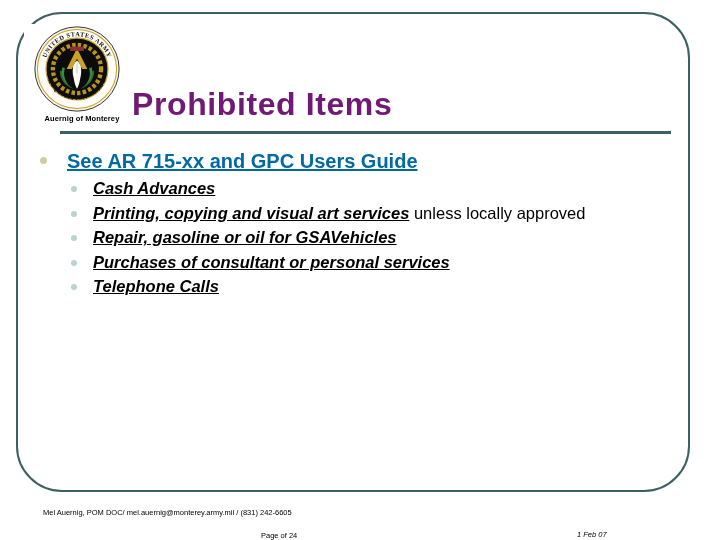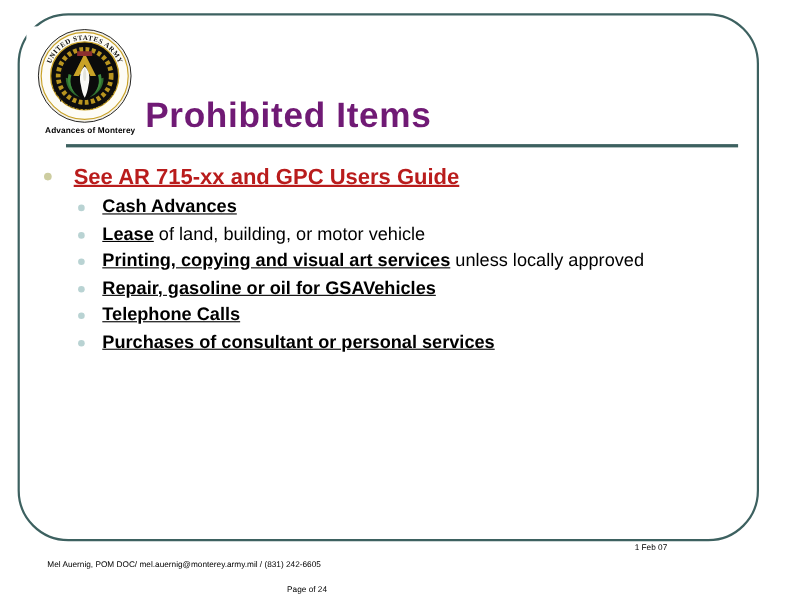--- a/index.html
+++ b/index.html
@@ -103,21 +103,21 @@
     left: 4px;
     top: 9px;
     width: 7px;
     height: 7px;
     border-radius: 50%;
     background: #cdcda0;
   }
   .lvl1 .lvl1-text {
     font-size: 20px;
     font-weight: bold;
-    color: #b91c1c;
+    color: #0369a1;
     text-decoration: underline;
     line-height: 26px;
   }
 
   .sublist {
     margin-top: 3px;
     padding-left: 32px;
   }
   .lvl2 {
     position: relative;
@@ -135,35 +135,36 @@
   }
   .lvl2 .lvl2-text {
     font-size: 16.5px;
     color: #000000;
     line-height: 23.5px;
     display: block;
   }
   .em {
     font-weight: bold;
     text-decoration: underline;
+    font-style: italic;
   }
   .plain {
     font-weight: normal;
     text-decoration: none;
   }
   .footer-text {
     position: absolute;
     font-size: 7.5px;
     color: #000000;
     white-space: nowrap;
     font-weight: normal;
   }
   #footer-left { left: 31px; top: 508px; margin-left: 12px; }
   #footer-page { left: 261px; top: 531px; }
-  #footer-date { left: 577px; top: 493px; }
+  #footer-date { left: 577px; top: 530px; font-style: italic; }
 </style>
 </head>
 <body>
 
 <div id="slide">
 
   <div id="frame"></div>
   <div class="frame-mask" id="mask-logo"></div>
 
   <div id="logo-wrap">
@@ -194,65 +195,61 @@
         <path id="arcTop" d="M12 50 A38 38 0 0 1 88 50"></path>
         <path id="arcBot" d="M14 50 A36 36 0 0 0 86 50"></path>
       </defs>
       <text font-family="'Liberation Serif', serif" font-size="7.4" font-weight="bold" fill="#111" letter-spacing="0.6">
         <textPath href="#arcTop" startOffset="50%" text-anchor="middle">UNITED  STATES  ARMY</textPath>
       </text>
       <text font-family="'Liberation Serif', serif" font-size="7.4" font-weight="bold" fill="#111" letter-spacing="0.6">
         <textPath href="#arcBot" startOffset="50%" text-anchor="middle">ACQUISITION  CORPS</textPath>
       </text>
     </svg>
-    <div id="logo-caption">Advances of Monterey</div>
+    <div id="logo-caption">Auernig of Monterey</div>
   </div>
 
   <div id="title">Prohibited Items</div>
   <div id="title-rule"></div>
 
   <div id="body-area">
 
     <div class="lvl1">
       <span class="bullet1"></span>
       <span class="lvl1-text">See AR 715-xx and GPC Users Guide</span>
     </div>
 
     <div class="sublist">
 
       <div class="lvl2">
         <span class="bullet2"></span>
         <span class="lvl2-text"><span class="em">Cash Advances</span><span class="plain"></span></span>
       </div>
 
-      <div class="lvl2">
-        <span class="bullet2"></span>
-        <span class="lvl2-text"><span class="em">Lease</span><span class="plain"> of land, building, or motor vehicle</span></span>
-      </div>
 
 
 
       <div class="lvl2">
         <span class="bullet2"></span>
         <span class="lvl2-text"><span class="em">Printing, copying and visual art services</span><span class="plain"> unless locally approved</span></span>
       </div>
 
       <div class="lvl2">
         <span class="bullet2"></span>
         <span class="lvl2-text"><span class="em">Repair, gasoline or oil for GSAVehicles</span><span class="plain"></span></span>
       </div>
 
       <div class="lvl2">
         <span class="bullet2"></span>
+        <span class="lvl2-text"><span class="em">Purchases of consultant or personal services</span><span class="plain"></span></span>
+      </div>
+
+      <div class="lvl2">
+        <span class="bullet2"></span>
         <span class="lvl2-text"><span class="em">Telephone Calls</span><span class="plain"></span></span>
-      </div>
-
-      <div class="lvl2">
-        <span class="bullet2"></span>
-        <span class="lvl2-text"><span class="em">Purchases of consultant or personal services</span><span class="plain"></span></span>
       </div>
 
     </div>
   </div>
 
   <div class="footer-text" id="footer-left">Mel Auernig, POM DOC/ mel.auernig@monterey.army.mil / (831) 242-6605</div>
   <div class="footer-text" id="footer-page">Page  of 24</div>
   <div class="footer-text" id="footer-date">1 Feb 07</div>
 
 </div>

